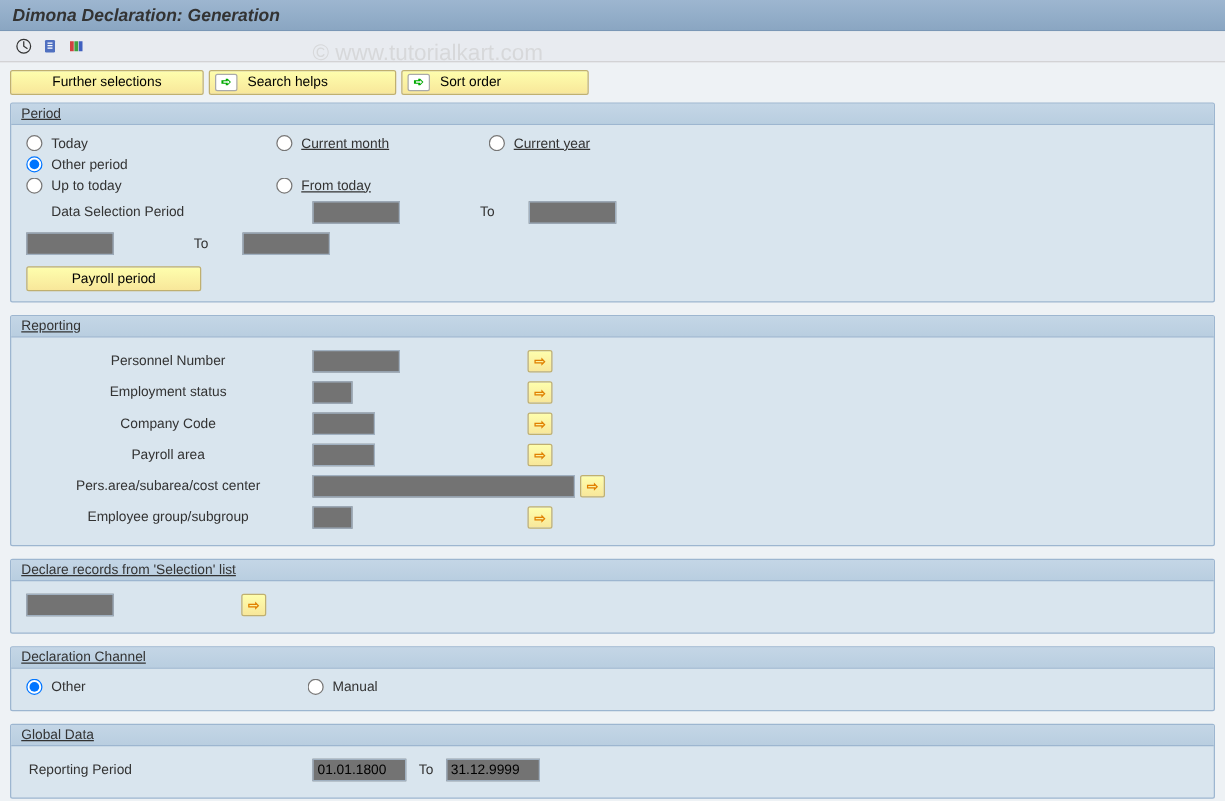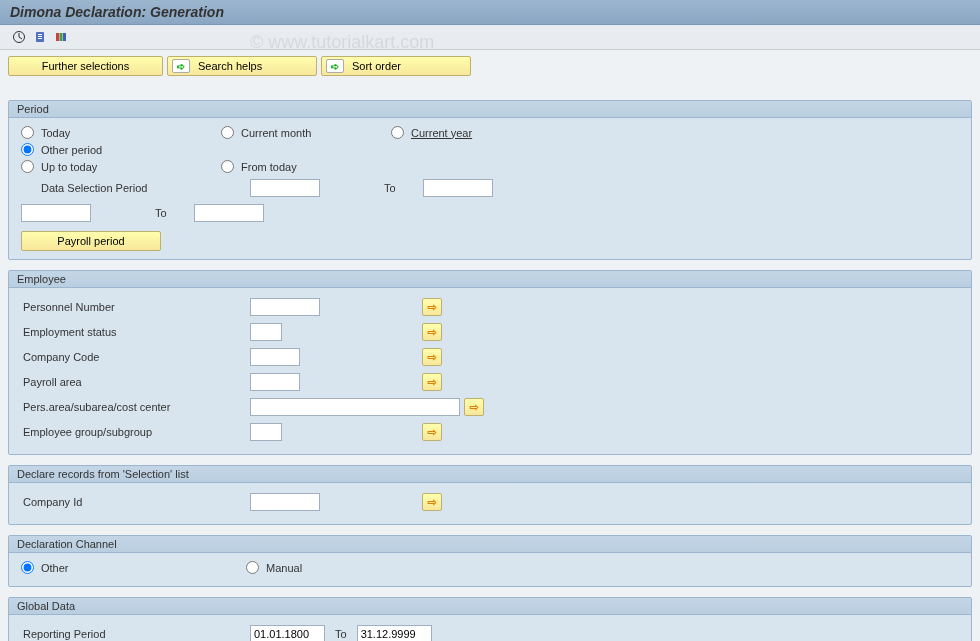--- a/index.html
+++ b/index.html
@@ -48,21 +48,21 @@
       pointer-events: none;
       z-index: 100;
     }
     .content-area {
       padding: 6px 8px;
       background: #eef2f5;
     }
     .action-buttons {
       display: flex;
       gap: 4px;
-      margin-bottom: 24px;
+      margin-bottom: 6px;
     }
     .action-btn {
       background: linear-gradient(to bottom, #fefead, #f8e79a);
       border: 1px solid #c0b070;
       border-radius: 2px;
       padding: 2px 12px;
       font-size: 11px;
       display: inline-flex;
       align-items: center;
       gap: 8px;
@@ -91,59 +91,60 @@
       margin-bottom: 10px;
       border-radius: 2px;
       position: relative;
     }
     .group-title {
       background: linear-gradient(to bottom, #c4d6e6, #b9cee0);
       padding: 2px 8px;
       font-size: 11px;
       color: #333;
       border-bottom: 1px solid #9db6d0;
+      text-decoration: underline;
     }
     .group-body {
       padding: 8px 12px;
     }
     .radio-row {
       display: flex;
       gap: 0;
       margin-bottom: 4px;
     }
     .radio-item {
       display: flex;
       align-items: center;
       gap: 4px;
     }
     .radio-item.col1 { width: 200px; }
-    .radio-item.col2 { width: 170px; }
+    .radio-item.col2 { width: 170px; text-decoration: underline; }
     .radio-item.col3 { width: 150px; text-decoration: underline; }
     .form-row {
       display: flex;
       align-items: center;
       gap: 4px;
       margin-bottom: 3px;
       min-height: 22px;
     }
     .form-label { width: 225px; padding-left: 20px;}
     .form-label.noindent { padding-left: 2px;}
     .text-input {
       border: 1px solid #a0b0c0;
-      background: #ffffff;
+      background: #737373;
       height: 18px;
       padding: 1px 3px;
       font-size: 11px;
     }
     .text-input.small { width: 70px; }
     .text-input.xsmall { width: 32px; }
     .text-input.med { width: 75px; }
     .text-input.longer { width: 210px; }
     .to-label { width: 60px; padding-left: 25px; margin-left: 35px;}
-    .selection .form-label { width: 225px; padding-left: 2px;}
+    .selection .form-label { width: 225px; padding-left: 2px; text-align: center;}
     .selection .text-input.small { width: 70px; }
     .selection .spacer-after-input { width: 120px; }
     .multi-btn {
       width: 20px;
       height: 18px;
       background: linear-gradient(to bottom, #fefead, #f8e79a);
       border: 1px solid #c0b070;
       border-radius: 2px;
       display: inline-flex;
       align-items: center;
@@ -258,21 +259,21 @@
       <div class="form-row">
         <input class="text-input small" value="" style="">
         <span class="to-label">To</span>
         <input class="text-input small" value="" style="">
       </div>
       <button class="yellow-btn">Payroll period</button>
     </div>
   </div>
 
   <div class="group-box selection">
-    <div class="group-title">Employee</div>
+    <div class="group-title">Reporting</div>
     <div class="group-body">
       <div class="form-row">
         <span class="form-label">Personnel Number</span>
         <input class="text-input small" value="" style="">
         <span class="spacer-after-input" style="width:90px;"></span>
         <span class="multi-btn">⇨</span>
       </div>
       <div class="form-row">
         <span class="form-label">Employment status</span>
         <input class="text-input xsmall" value="" style="">
@@ -302,21 +303,20 @@
         <span style="width:128px;"></span>
         <span class="multi-btn">⇨</span>
       </div>
     </div>
   </div>
 
   <div class="group-box">
     <div class="group-title">Declare records from 'Selection' list</div>
     <div class="group-body">
       <div class="form-row">
-        <span class="form-label noindent">Company Id</span>
         <input class="text-input small" value="" style="">
         <span style="width:90px;"></span>
         <span class="multi-btn">⇨</span>
       </div>
     </div>
   </div>
 
   <div class="group-box">
     <div class="group-title">Declaration Channel</div>
     <div class="group-body">

